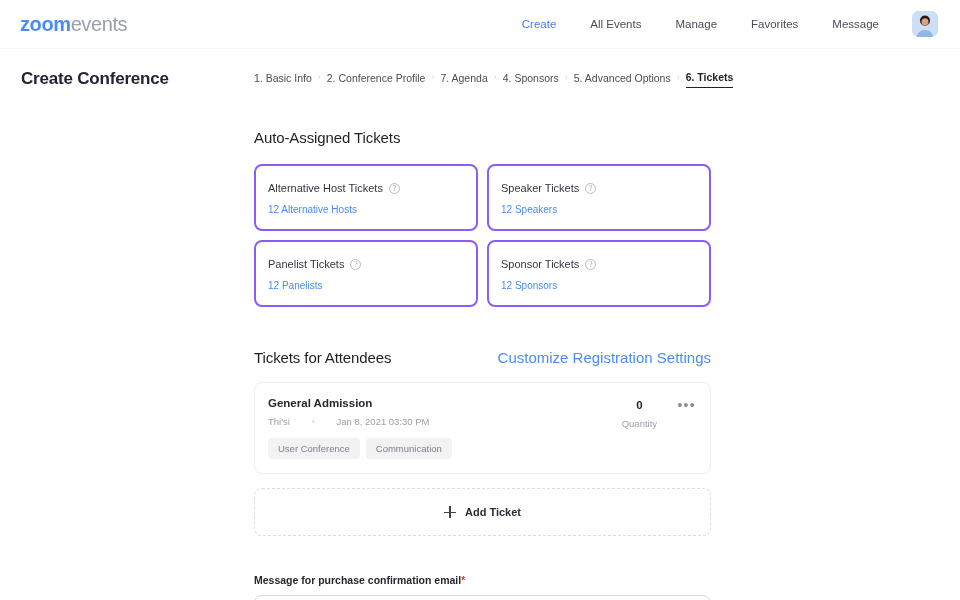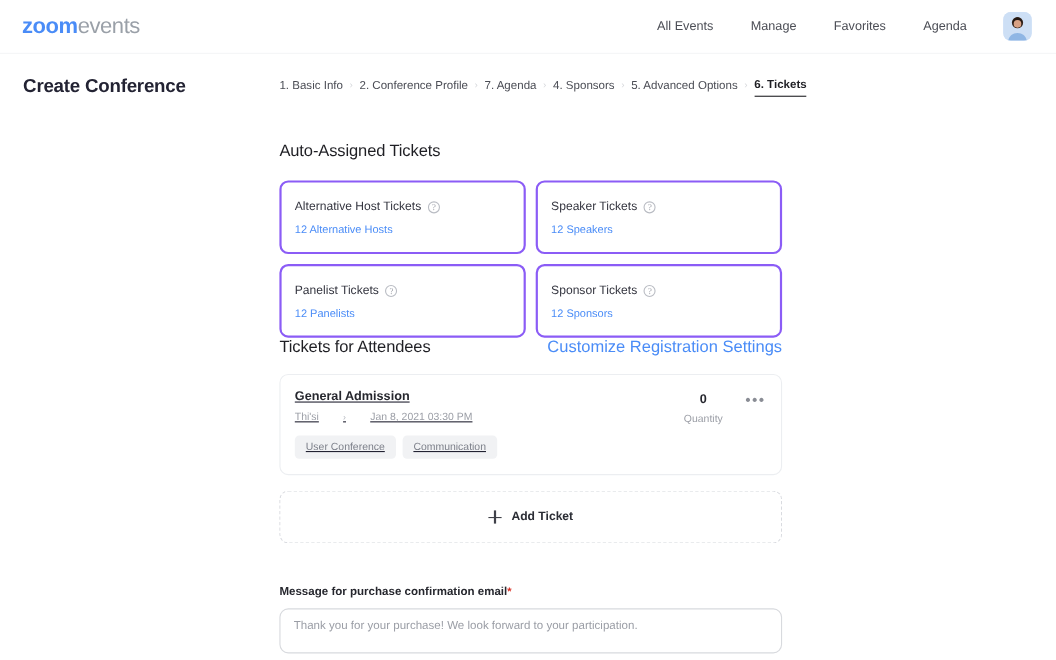--- a/index.html
+++ b/index.html
@@ -180,32 +180,32 @@
     flex: 0 0 auto;
   }
   .ticket-card-link {
     margin-top: 10px;
     font-size: 10px;
     color: #4a8cf7;
     cursor: pointer;
   }
 
   
-  .attendees-section { }
+  .attendees-section { margin-top: 42px; }
 
   .attendee-card {
     margin-top: 16px;
     border: 1px solid #eceef1;
     border-radius: 8px;
     padding: 14px 14px 14px 13px;
     display: flex;
     align-items: flex-start;
     background: #fff;
   }
-  .attendee-main { flex: 1 1 auto; text-decoration: underline; }
+  .attendee-main { flex: 1 1 auto; }
   .attendee-title {
     font-size: 11.5px;
     font-weight: 700;
     color: #26272e;
   }
   .attendee-meta {
     margin-top: 7px;
     font-size: 9.5px;
     color: #9b9ea6;
     display: flex;
@@ -315,24 +315,25 @@
 </head>
 <body>
 
 <div class="header">
   <div class="logo">
     <span class="logo-zoom">zoom</span>
     <span class="logo-events">events</span>
   </div>
 
   <nav class="nav">
+    <div class="nav-item active">Create</div>
     <div class="nav-item">All Events</div>
     <div class="nav-item">Manage</div>
     <div class="nav-item">Favorites</div>
-    <div class="nav-item">Agenda</div>
+    <div class="nav-item">Message</div>
 
     <div class="avatar">
       <svg viewBox="0 0 26 26">
         <rect width="26" height="26" fill="#cddff5"></rect>
         <circle cx="13" cy="9.6" r="5.1" fill="#3a2a22"></circle>
         <path d="M8.6 9.6c0-2.6 2-4.6 4.4-4.6s4.4 2 4.4 4.6c0 1-.4 2.1-1 2.8-.3-1.6-1.6-2.5-3.4-2.5-1.9 0-3.2.9-3.5 2.6-.6-.8-.9-1.8-.9-2.9z" fill="#241812"></path>
         <circle cx="13" cy="10.7" r="3.5" fill="#d8a184"></circle>
         <path d="M4.6 26c.6-4.2 4.1-7 8.4-7s7.8 2.8 8.4 7z" fill="#8fb6e4"></path>
       </svg>
     </div>

